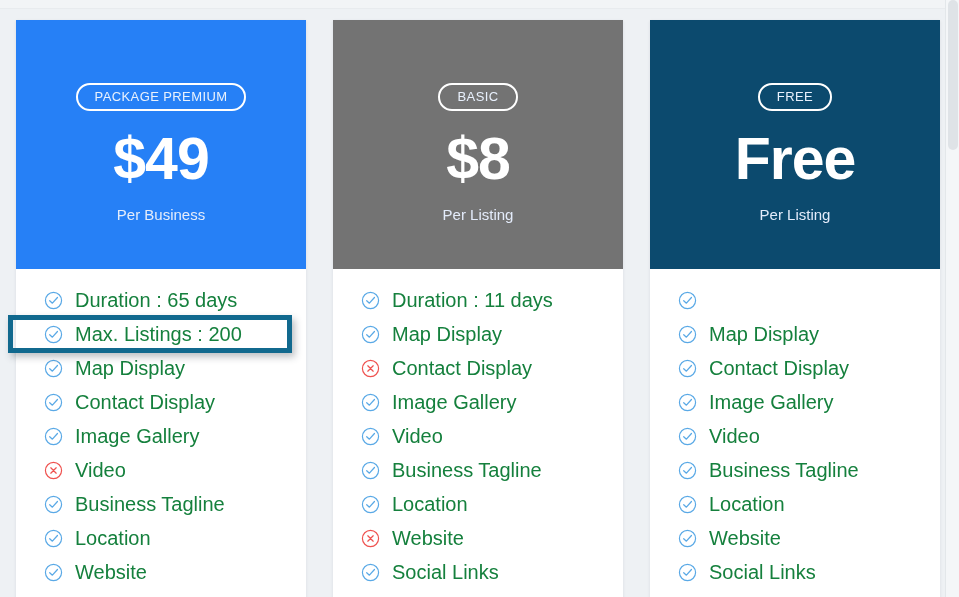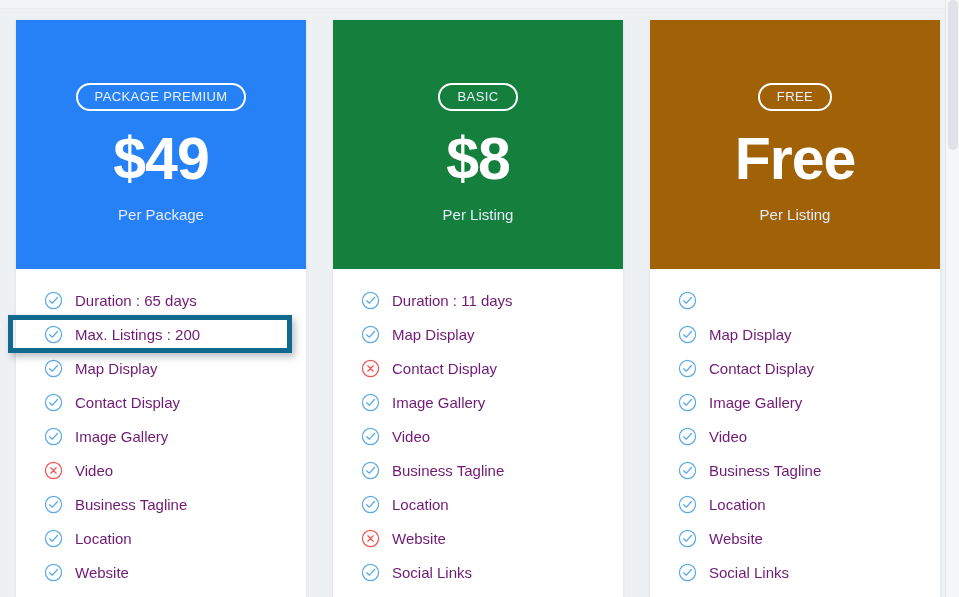--- a/index.html
+++ b/index.html
@@ -96,22 +96,22 @@
     padding: 14px 0 10px 0;
     background: #ffffff;
   }
 
   .feature {
     position: relative;
     display: flex;
     align-items: center;
     height: 34px;
     padding-left: 28px;
-    font-size: 15px;
-    color: #701a75;
+    font-size: 20px;
+    color: #15803d;
     white-space: nowrap;
   }
 
   .feature .icon {
     width: 19px;
     height: 19px;
     flex: 0 0 19px;
     margin-right: 12px;
     display: inline-block;
   }
@@ -158,21 +158,21 @@
 
 <div class="page">
 
   <div class="top-strip"></div>
 
   <div class="cards-row">
       <div class="card">
         <div class="card-head" style="background: rgb(38, 128, 246);">
           <div class="badge">PACKAGE PREMIUM</div>
           <div class="price">$49</div>
-          <div class="period">Per Package</div>
+          <div class="period">Per Business</div>
         </div>
         <ul class="features">
           <li class="feature">
             <span class="icon"><svg width="19" height="19" viewBox="0 0 24 24" fill="none">
                 <circle cx="12" cy="12" r="10.2" stroke="#5aa9e6" stroke-width="1.5"></circle>
                 <path d="M7.2 12.3 L10.6 15.4 L17.0 8.2" stroke="#5aa9e6" stroke-width="1.6" stroke-linecap="round" stroke-linejoin="round" fill="none"></path>
               </svg></span>
             <span class="label">Duration : 65 days</span>
           </li>
           <li class="feature">
@@ -227,21 +227,21 @@
           <li class="feature">
             <span class="icon"><svg width="19" height="19" viewBox="0 0 24 24" fill="none">
                 <circle cx="12" cy="12" r="10.2" stroke="#5aa9e6" stroke-width="1.5"></circle>
                 <path d="M7.2 12.3 L10.6 15.4 L17.0 8.2" stroke="#5aa9e6" stroke-width="1.6" stroke-linecap="round" stroke-linejoin="round" fill="none"></path>
               </svg></span>
             <span class="label">Website</span>
           </li>
         </ul>
       </div>
       <div class="card">
-        <div class="card-head" style="background: #15803d;">
+        <div class="card-head" style="background: #737373;">
           <div class="badge">BASIC</div>
           <div class="price">$8</div>
           <div class="period">Per Listing</div>
         </div>
         <ul class="features">
           <li class="feature">
             <span class="icon"><svg width="19" height="19" viewBox="0 0 24 24" fill="none">
                 <circle cx="12" cy="12" r="10.2" stroke="#5aa9e6" stroke-width="1.5"></circle>
                 <path d="M7.2 12.3 L10.6 15.4 L17.0 8.2" stroke="#5aa9e6" stroke-width="1.6" stroke-linecap="round" stroke-linejoin="round" fill="none"></path>
               </svg></span>
@@ -299,21 +299,21 @@
           <li class="feature">
             <span class="icon"><svg width="19" height="19" viewBox="0 0 24 24" fill="none">
                 <circle cx="12" cy="12" r="10.2" stroke="#5aa9e6" stroke-width="1.5"></circle>
                 <path d="M7.2 12.3 L10.6 15.4 L17.0 8.2" stroke="#5aa9e6" stroke-width="1.6" stroke-linecap="round" stroke-linejoin="round" fill="none"></path>
               </svg></span>
             <span class="label">Social Links</span>
           </li>
         </ul>
       </div>
       <div class="card">
-        <div class="card-head" style="background: #a16207;">
+        <div class="card-head" style="background: #0c4a6e;">
           <div class="badge">FREE</div>
           <div class="price">Free</div>
           <div class="period">Per Listing</div>
         </div>
         <ul class="features">
           <li class="feature">
             <span class="icon"><svg width="19" height="19" viewBox="0 0 24 24" fill="none">
                 <circle cx="12" cy="12" r="10.2" stroke="#5aa9e6" stroke-width="1.5"></circle>
                 <path d="M7.2 12.3 L10.6 15.4 L17.0 8.2" stroke="#5aa9e6" stroke-width="1.6" stroke-linecap="round" stroke-linejoin="round" fill="none"></path>
               </svg></span>

